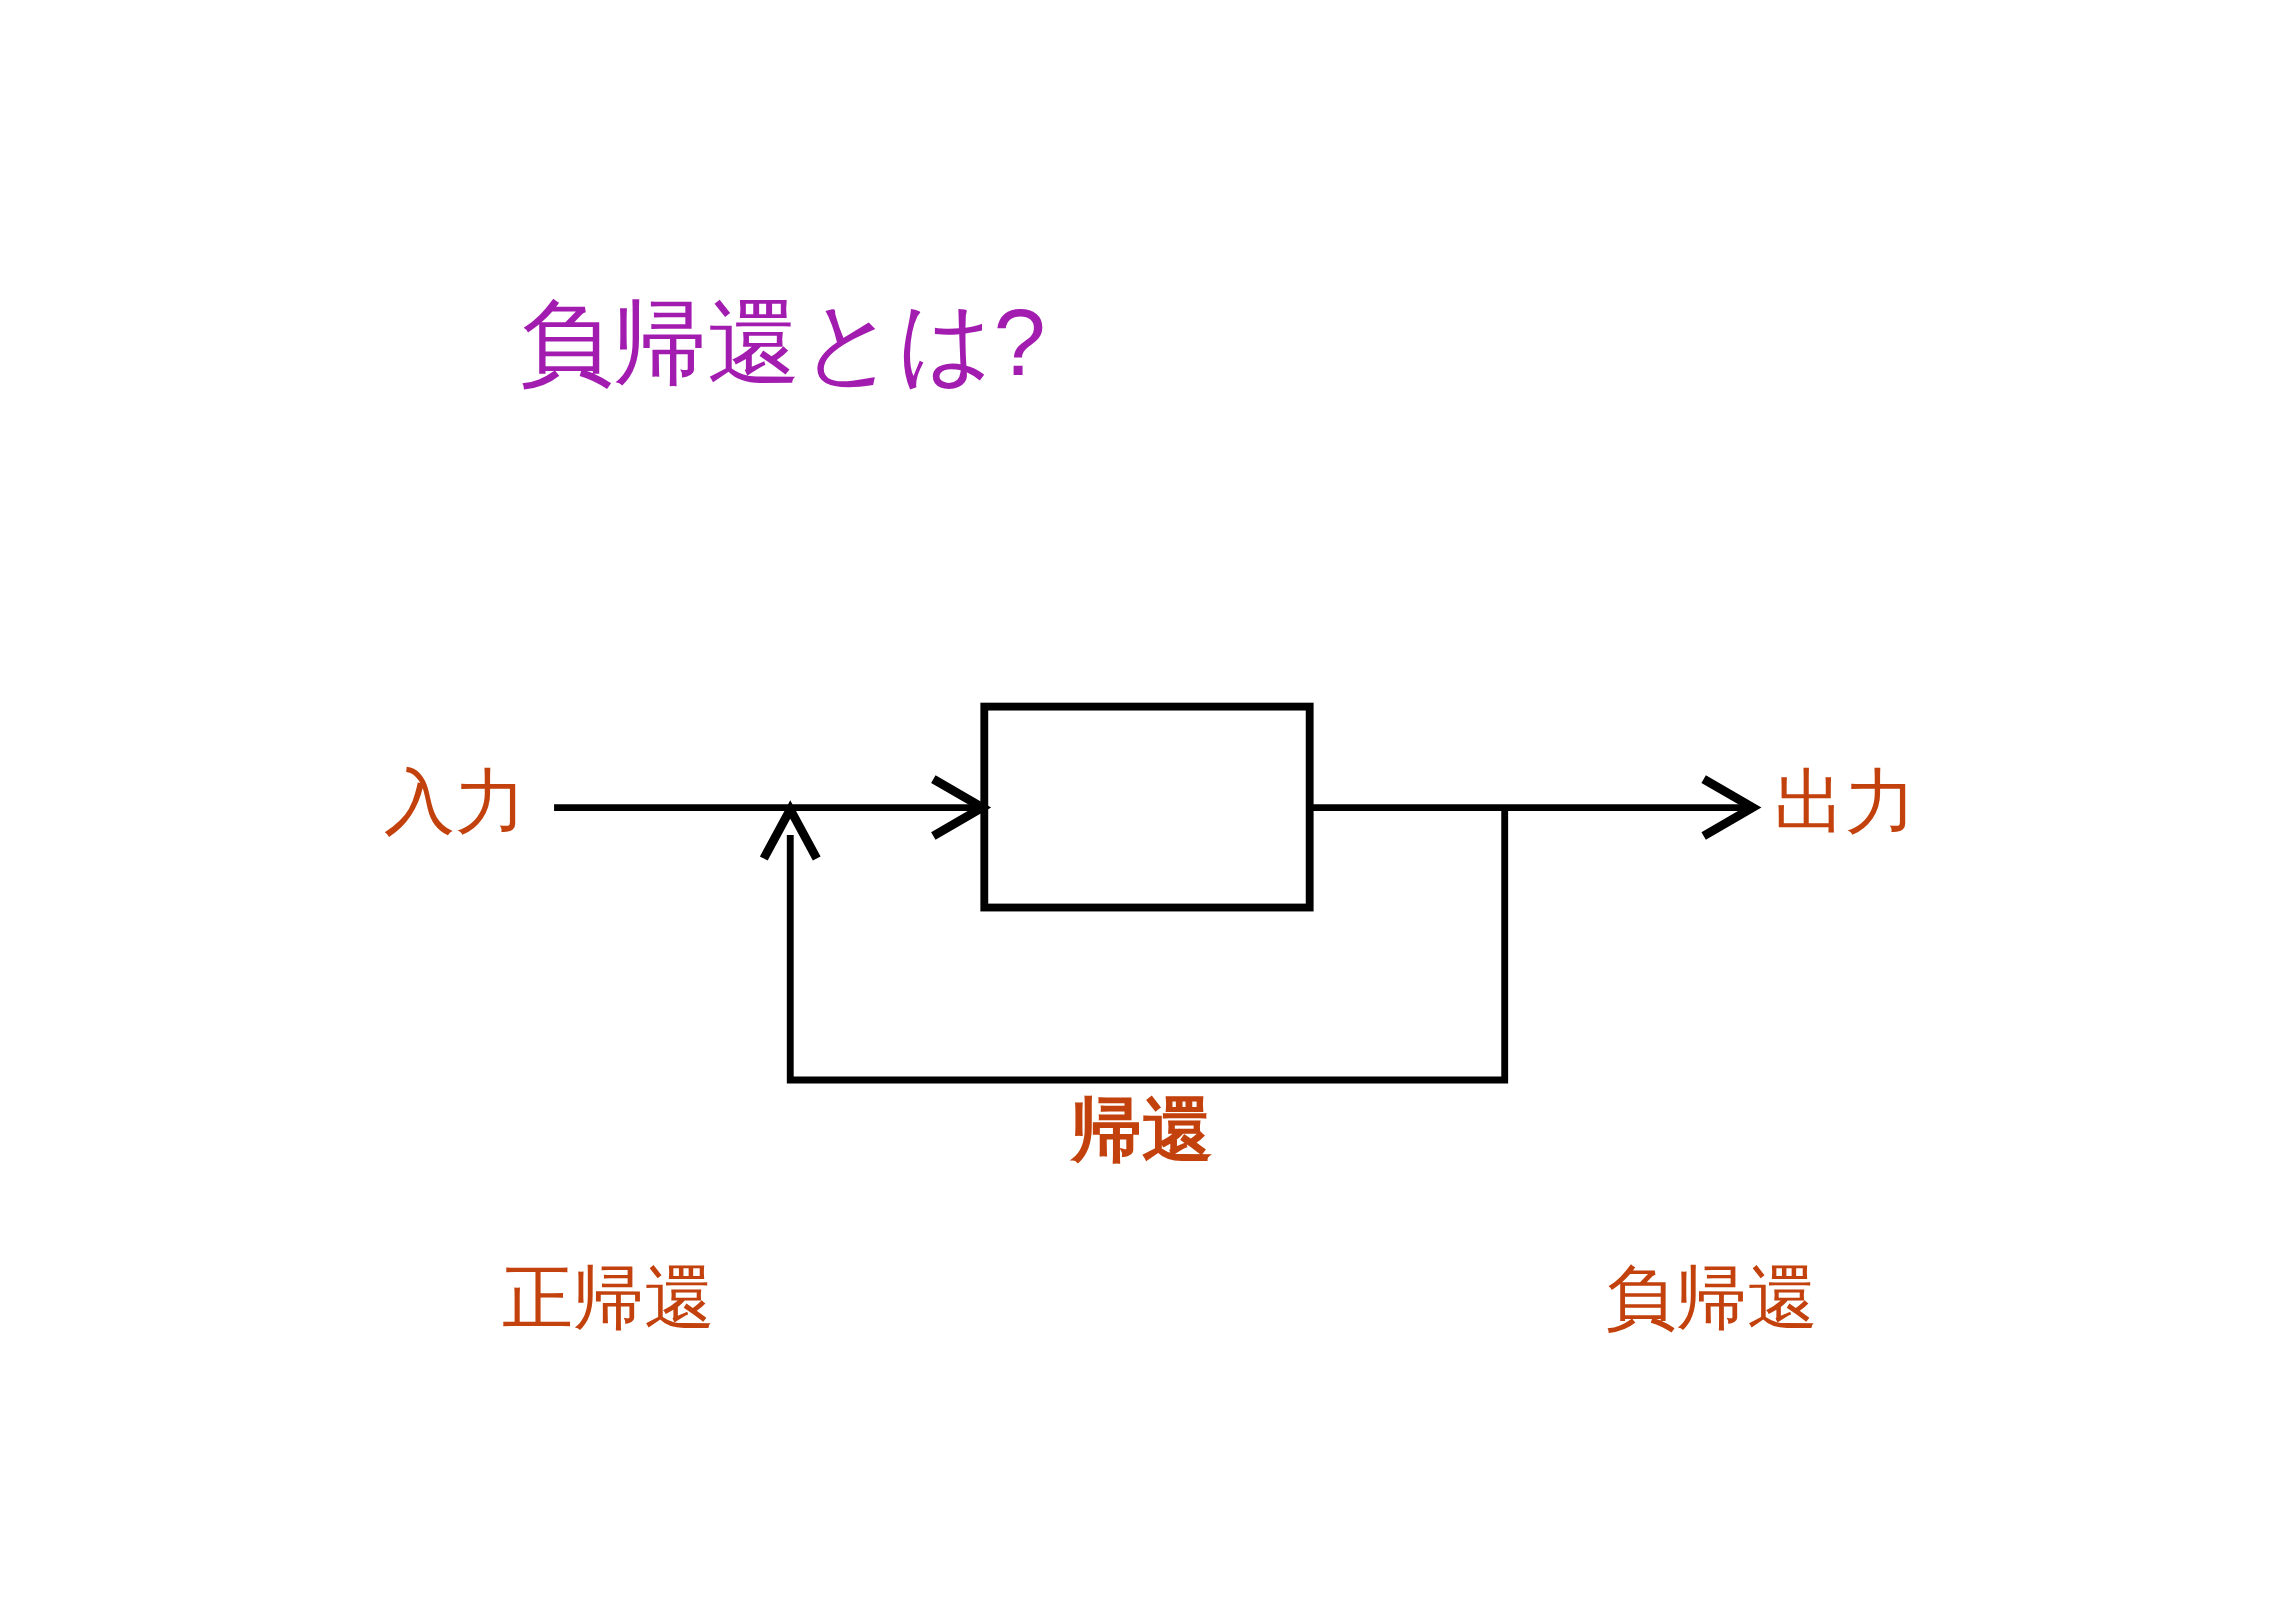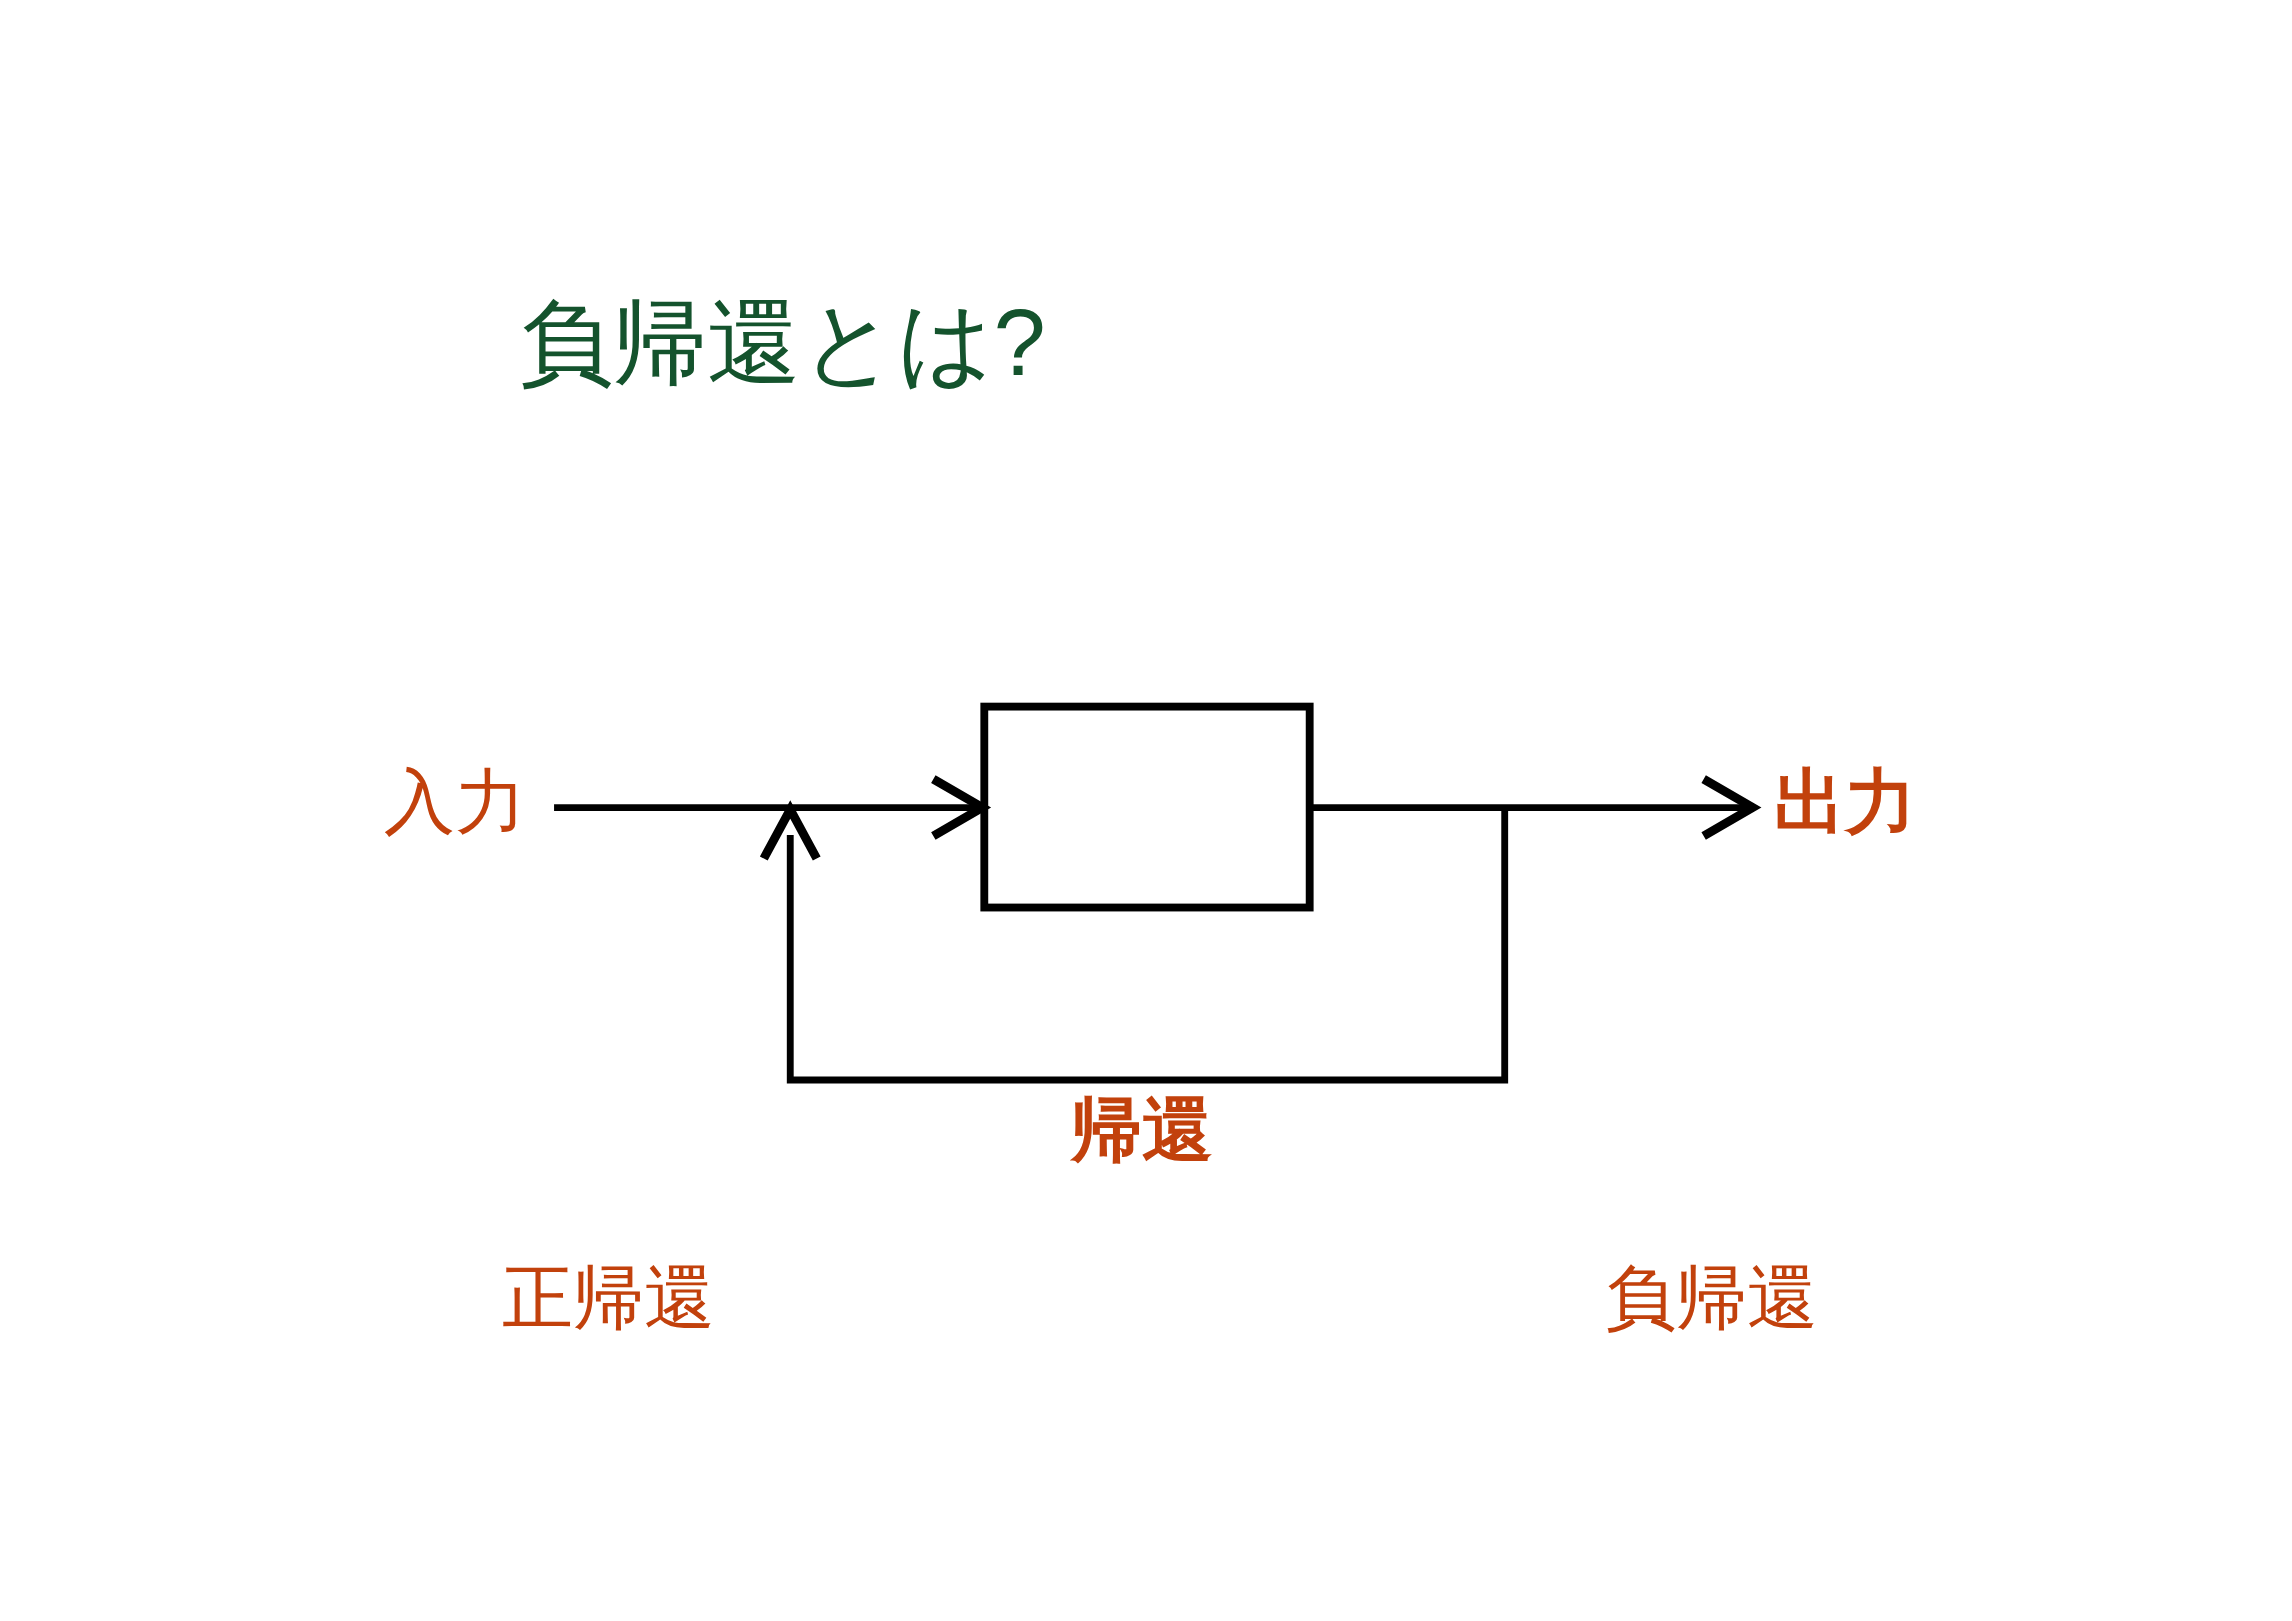--- a/index.html
+++ b/index.html
@@ -24,35 +24,35 @@
     width: 2293px;
     height: 1621px;
     display: block;
   }
   .slide-title {
     position: absolute;
     left: 519px;
     top: 290px;
     font-size: 94px;
     line-height: 1.12;
-    color: #14532d;
+    color: #a21caf;
     white-space: nowrap;
     font-weight: 400;
     letter-spacing: 0px;
   }
   .diagram-label {
     position: absolute;
     color: #c2410c;
     white-space: nowrap;
     font-weight: 400;
     font-size: 71px;
     line-height: 1.0;
   }
   .label-input   { left: 384px;  top: 766px;  }
-  .label-output  { left: 1774px; top: 766px; font-weight: bold;  }
+  .label-output  { left: 1774px; top: 766px;  }
   .label-feedback{ left: 1071px; top: 1094px; font-weight: bold; }
   .label-positive{ left: 502px;  top: 1262px; }
   .label-negative{ left: 1605px; top: 1262px; }
 </style>
 </head>
 <body>
 
 <div id="slide">
 
   <div class="slide-title">負帰還とは?</div>

